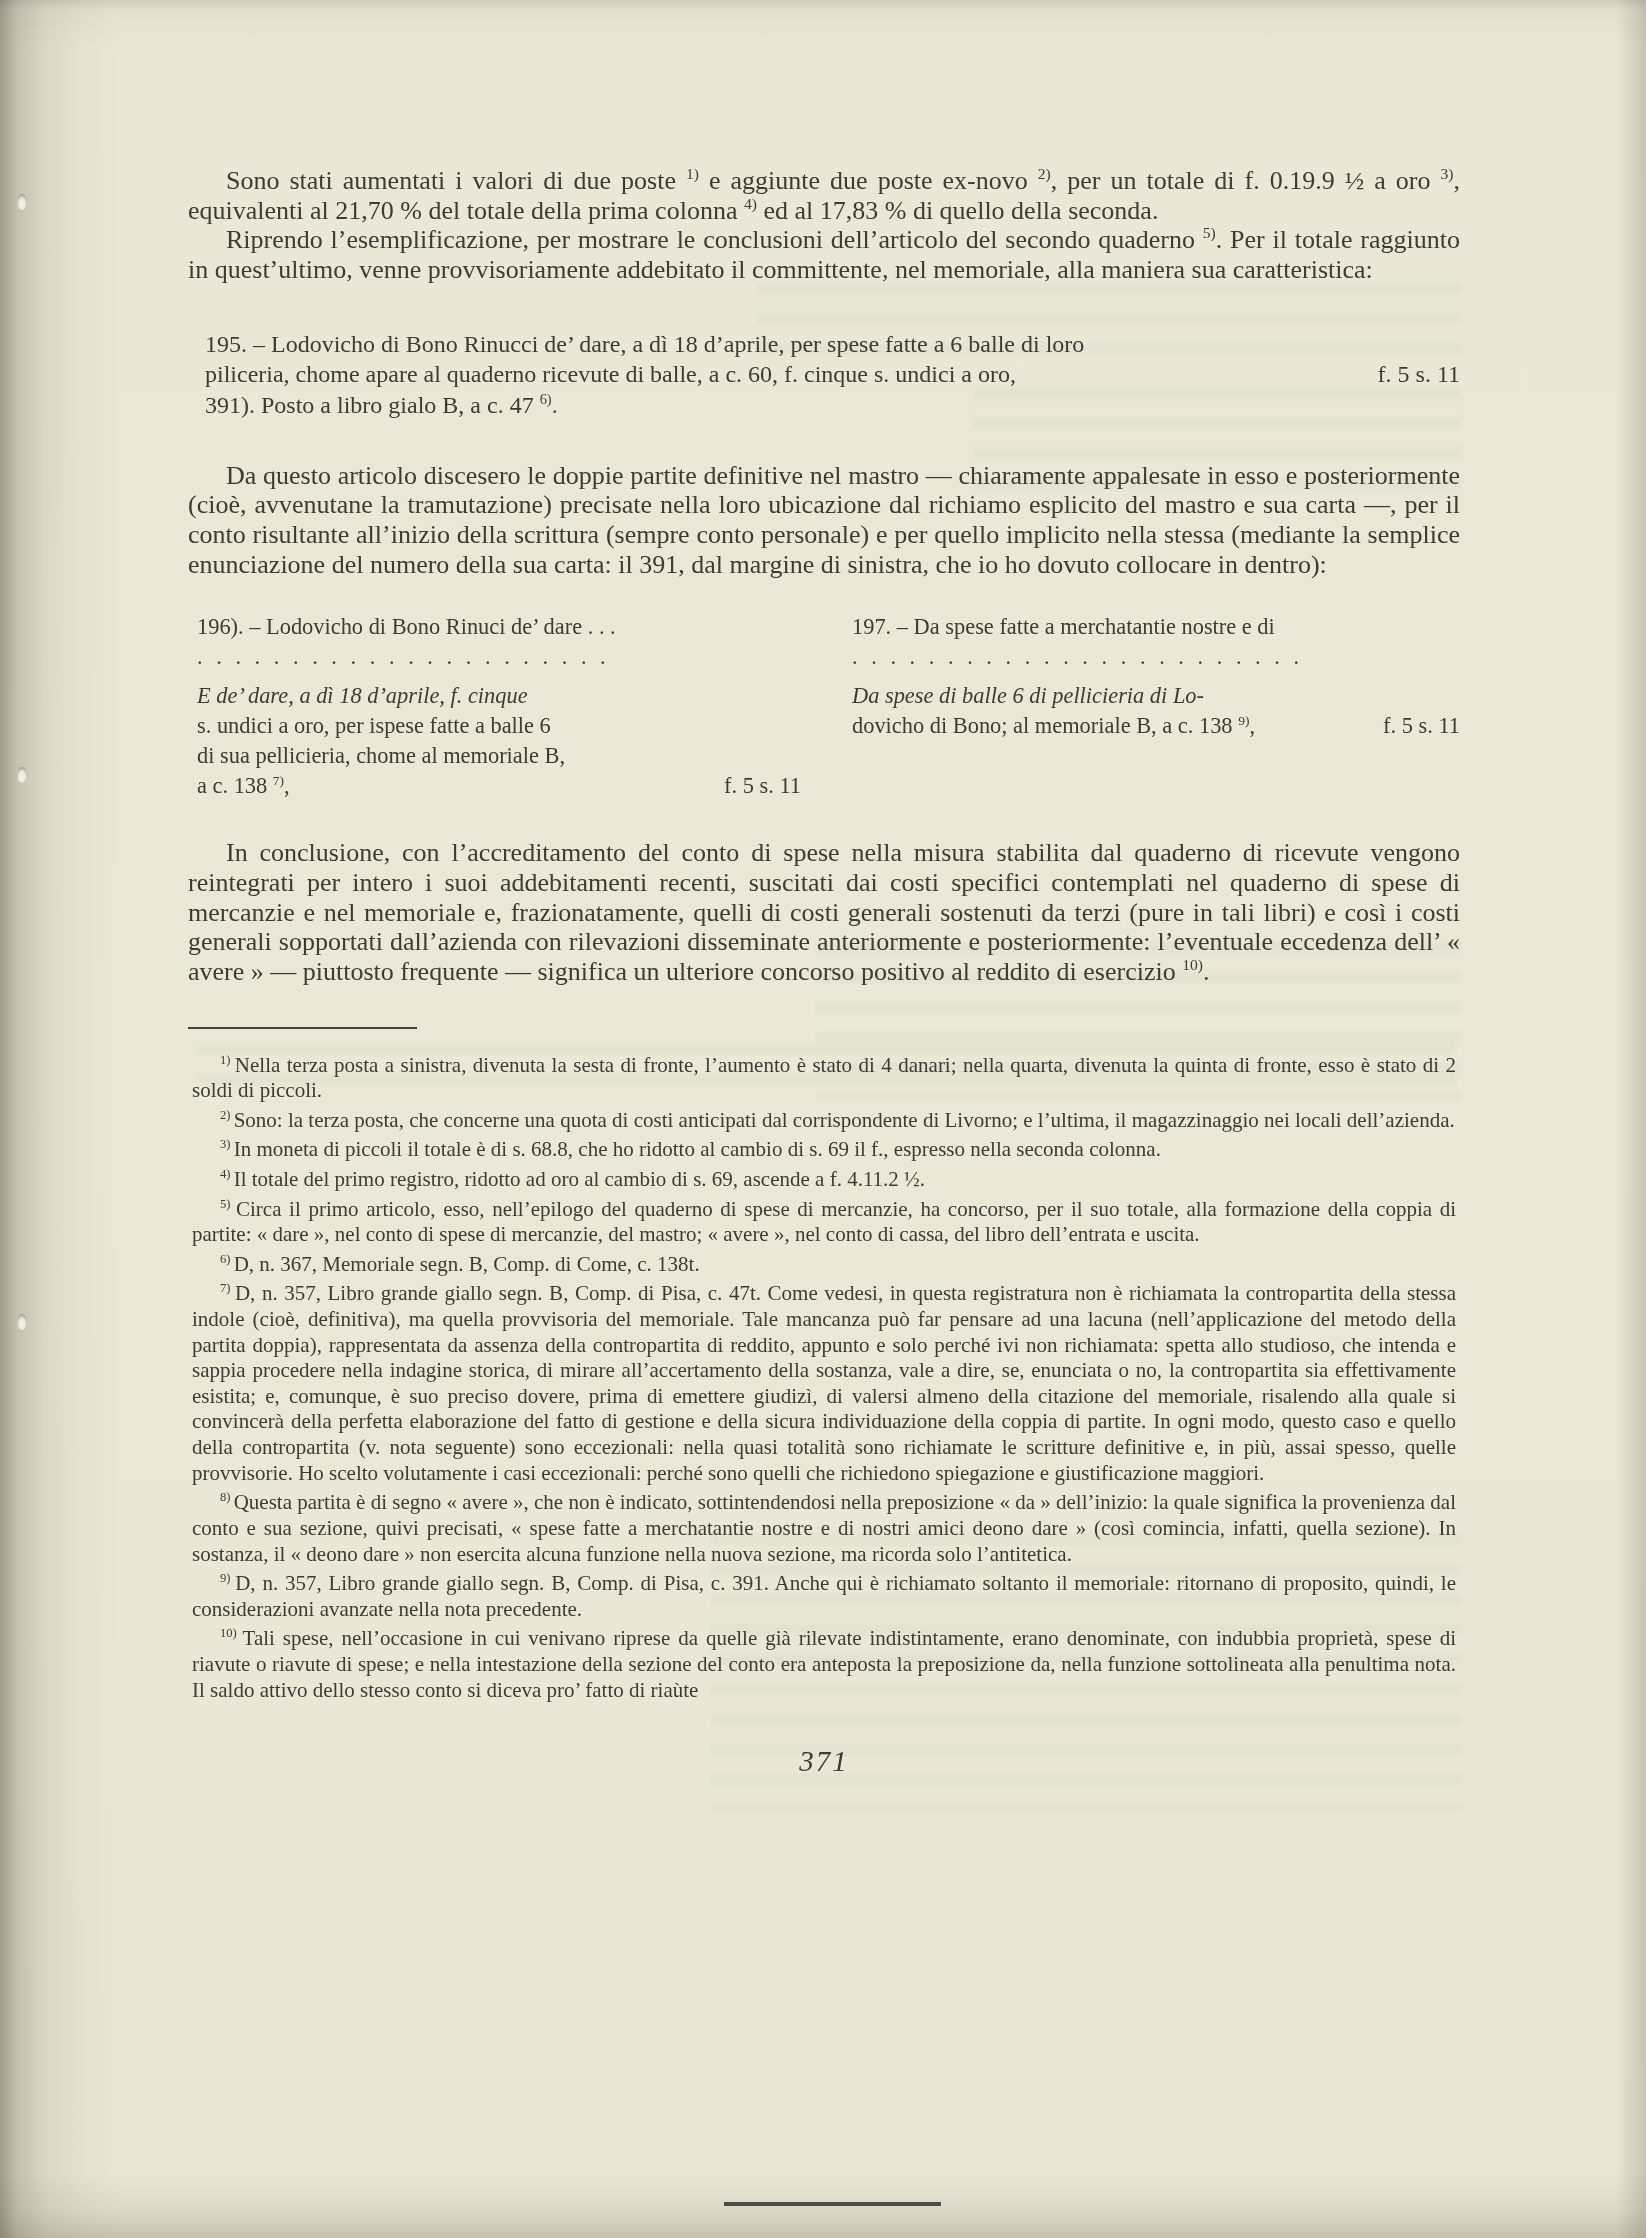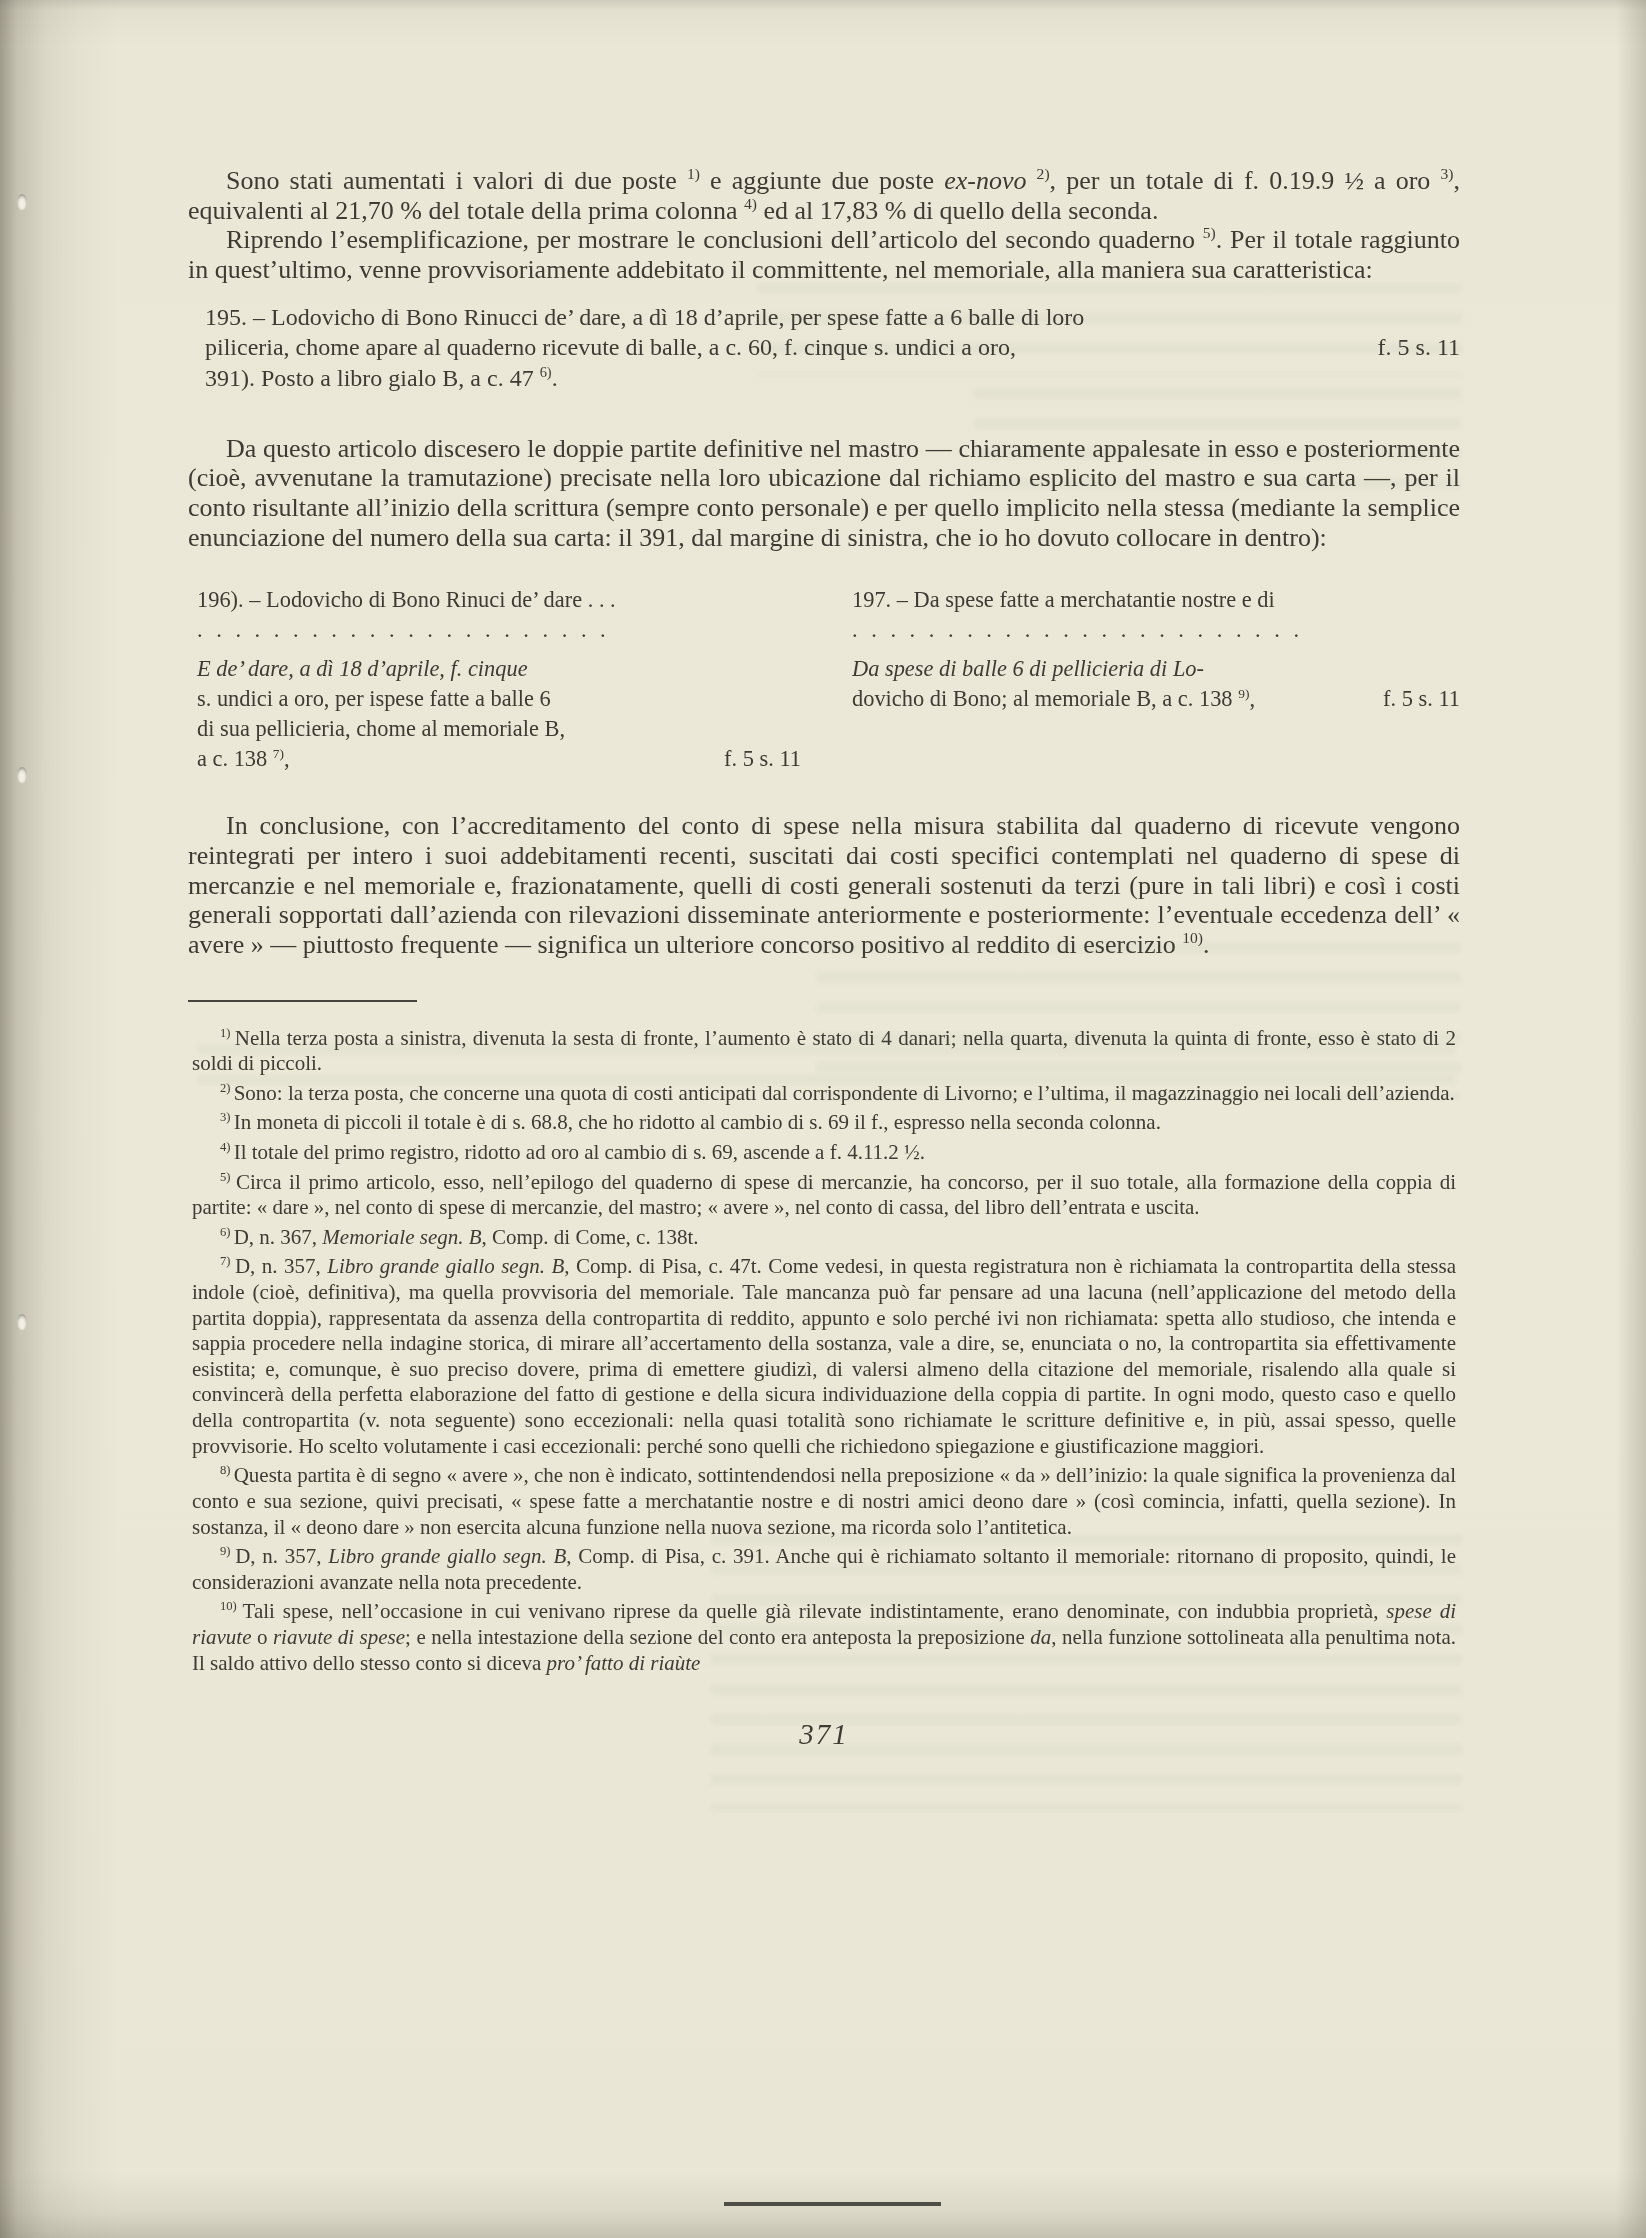--- a/index.html
+++ b/index.html
@@ -70,21 +70,21 @@
 
   p.body {
     margin: 0;
     font-size: 26px;
     line-height: 1.14;
     text-align: justify;
     text-indent: 38px;
   }
 
   .entry {
-    margin: 17px 0 40px 0;
+    margin: 44px 0 40px 0;
     padding-left: 17px;
     font-size: 24px;
     line-height: 1.28;
   }
   .eline { white-space: normal; }
   .eline.flexline { display: flex; justify-content: space-between; align-items: flex-end; gap: 32px; }
   .amt { white-space: nowrap; padding-left: 20px; }
 
   .cols {
     display: flex;
@@ -115,21 +115,21 @@
   }
 
   .pageno {
     margin-top: 42px;
     text-align: center;
     font-style: italic;
     font-size: 29px;
     letter-spacing: 2px;
   }
 
-  .it { font-style: italic; }
+  .it { }
   .sup { font-size: 0.6em; vertical-align: super; line-height: 0; }
 </style>
 </head>
 <body>
 
 <div class="scan">
 
   <div class="binding"></div>
   <div class="edge-right"></div>
   <div class="hole h1"></div>

